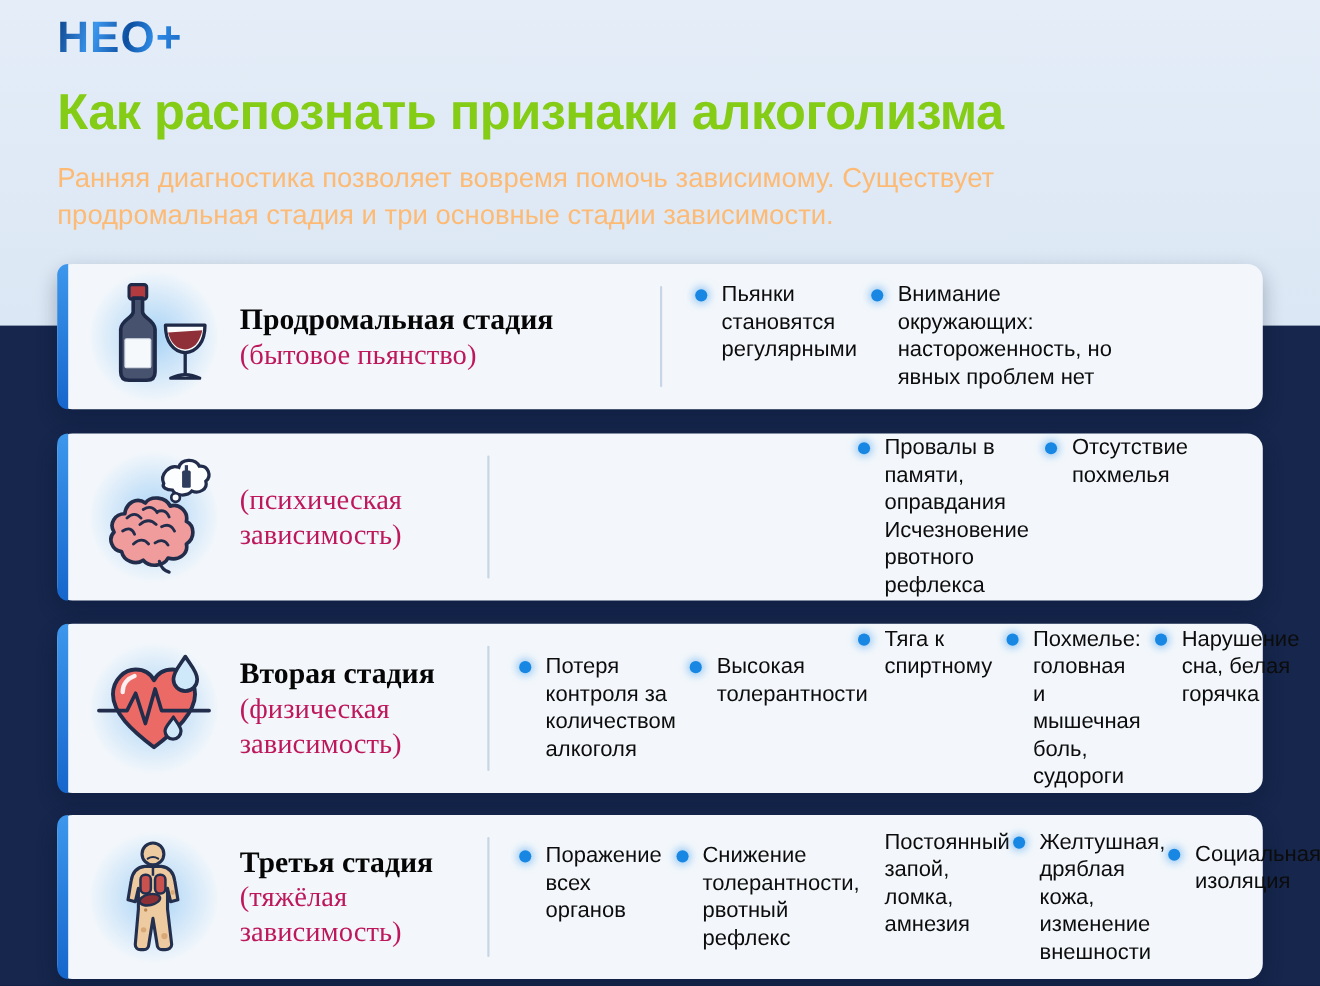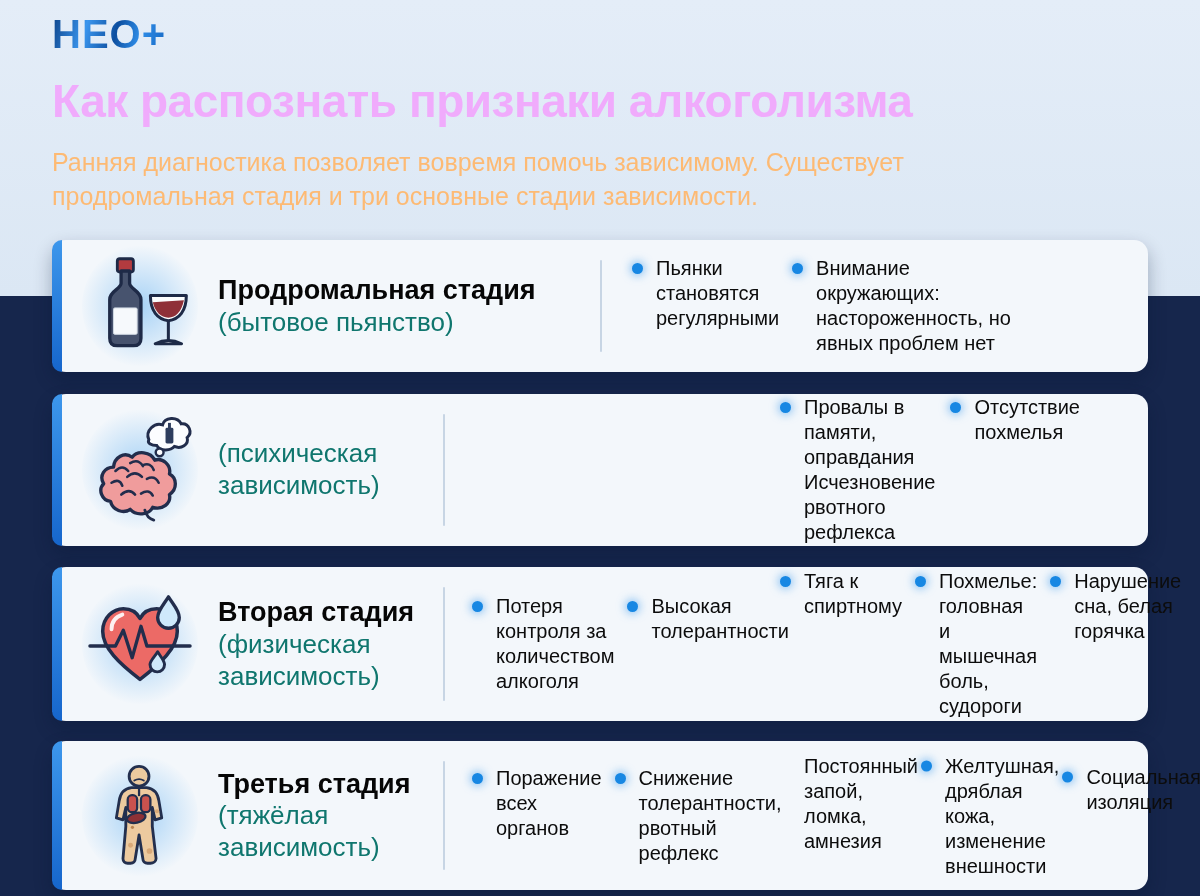--- a/index.html
+++ b/index.html
@@ -14,21 +14,21 @@
   }
   
   .logo {
     position:absolute; left:52px; top:12px;
     font-size:40px; font-weight:900; letter-spacing:1px;
     background:linear-gradient(105deg,#0a3f86 0%, #3b96ee 30%, #0d4fa0 55%, #2f8de8 75%, #1565c0 100%);
     -webkit-background-clip:text; background-clip:text; color:transparent;
   }
   .page-title {
     position:absolute; left:52px; top:74px; width:1110px;
-    font-size:46px; font-weight:800; letter-spacing:-0.5px; color:#f0abfc;
+    font-size:46px; font-weight:800; letter-spacing:-0.5px; color:#84cc16;
   }
   .subtitle {
     position:absolute; left:52px; top:146px;
     font-size:25px; line-height:1.34; color:#fdba74;
   }
   
   .card {
     position:absolute; left:52px; width:1096px;
     background:#f3f7fb; border-radius:14px;
     box-shadow:0 8px 18px rgba(8,20,50,.30);
@@ -44,24 +44,24 @@
   }
   .icon-wrap {
     position:absolute; left:24px; top:50%; transform:translateY(-50%);
     width:128px; height:126px; display:flex; align-items:center; justify-content:center;
   }
   .icon-glow {
     position:absolute; left:6px; right:6px; top:2px; bottom:2px; border-radius:50%;
     background:radial-gradient(circle, rgba(142,198,244,.75) 0%, rgba(142,198,244,0) 72%);
   }
   .icon-wrap svg { position:relative; }
-  .stage-head { position:absolute; left:166px; top:50%; transform:translateY(-50%); width:230px; }
+  .stage-head { position:absolute; left:166px; top:50%; transform:translateY(-50%); width:230px;font-family:Liberation Serif, serif; }
   .c1 .stage-head { width:370px; }
   .stage-name { font-size:27px; font-weight:700; color:#060606; line-height:1.22; }
-  .stage-qual { font-size:26px; font-weight:400; color:#0f766e; line-height:1.22; }
+  .stage-qual { font-size:26px; font-weight:400; color:#be185d; line-height:1.22; }
   .vdivider {
     position:absolute; top:20px; bottom:20px; width:2px; background:#c7d5e4; border-radius:1px;
   }
   .c1 .vdivider { left:548px; }
   .c2 .vdivider, .c3 .vdivider, .c4 .vdivider { left:391px; }
   
   .bullets {
     position:absolute; top:50%; transform:translateY(-50%);
     list-style:none; display:flex; flex-direction:row; gap:13px;
   }

